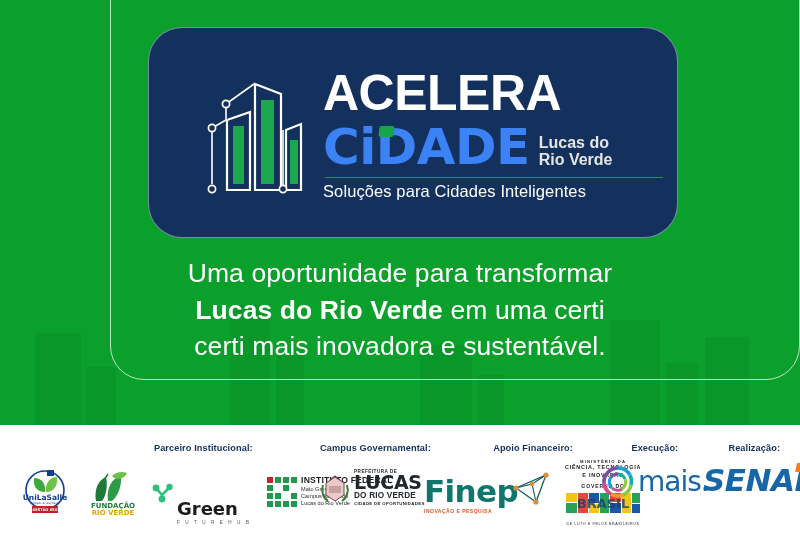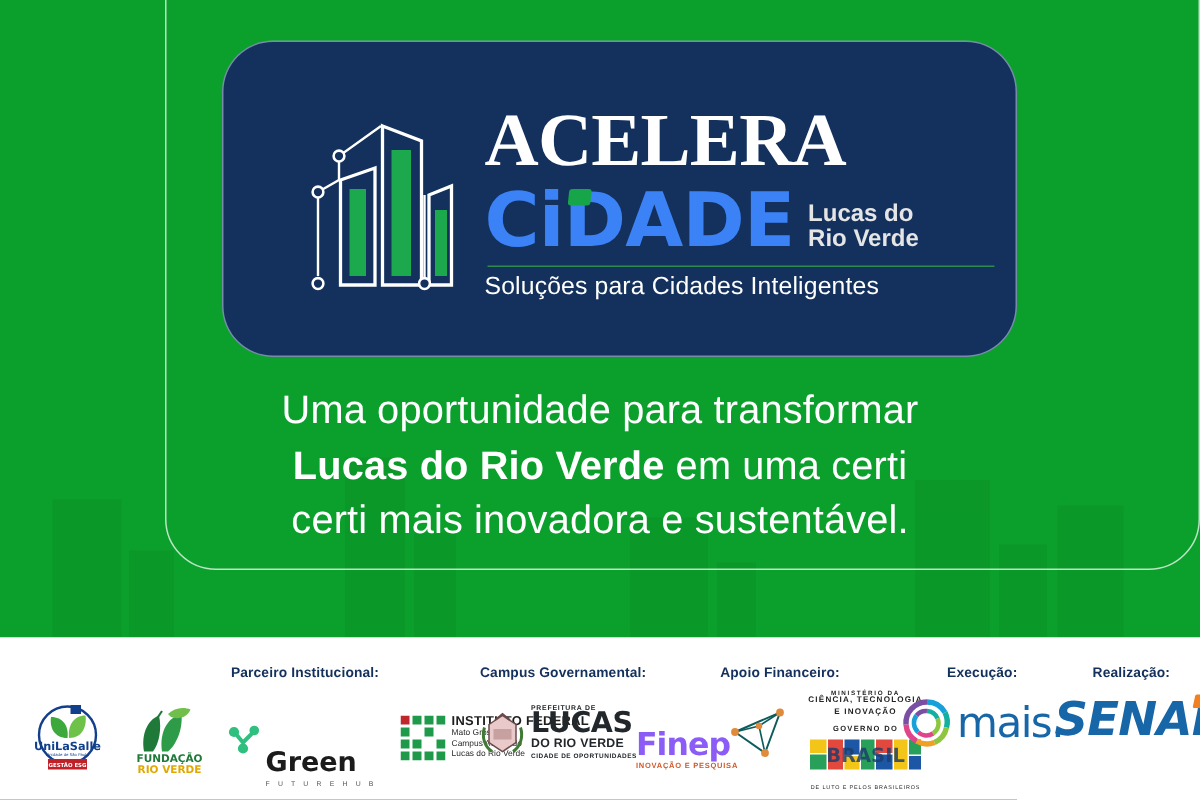--- a/index.html
+++ b/index.html
@@ -28,21 +28,21 @@
   
   .card{
     position:absolute;left:148px;top:27px;width:530px;height:211px;
     background:#13315c;border:1px solid rgba(200,215,235,.55);
     border-radius:34px;box-sizing:border-box;
     display:flex;align-items:center;
   }
   .bldg{width:118px;height:130px;margin-left:48px;flex:0 0 auto;}
   .logo-txt{margin-left:8px;flex:1 1 auto;padding-right:16px;}
   .acelera{
-    font-family:Liberation Serif, serif;font-weight:bold;
+    font-family:Liberation Sans, sans-serif;font-weight:bold;
     font-size:50px;letter-spacing:-0.5px;color:#fff;
     display:block;
   }
   .row2{display:flex;align-items:flex-end;margin-top:2px;}
   .cidade{
     position:relative;
     font-family:"DejaVu Sans", sans-serif;font-weight:bold;
     font-size:50px;letter-spacing:-0.5px;color:#3b82f6;line-height:.95;
     white-space:nowrap;
   }
@@ -102,21 +102,21 @@
   .pref-txt{margin-left:4px;}
   .pf-top{font-size:4.6px;font-weight:bold;color:#21272b;letter-spacing:.5px;}
   .pf-big{font-size:19px;font-weight:bold;color:#21272b;line-height:.92;
           font-family:"DejaVu Sans",sans-serif;letter-spacing:-.3px;}
   .pf-mid{font-size:8.2px;font-weight:bold;color:#21272b;letter-spacing:.2px;}
   .pf-bot{font-size:4.3px;font-weight:bold;color:#21272b;letter-spacing:.35px;margin-top:1px;}
 
   
   .finep{display:flex;align-items:flex-end;}
   .fp-txt{}
-  .fp-main{font-size:21px;font-weight:bold;color:#8b5cf6;line-height:.9;
+  .fp-main{font-size:31px;font-weight:bold;color:#0f766e;line-height:.9;
            font-family:"DejaVu Sans",sans-serif;letter-spacing:-.6px;}
   .fp-sub{font-size:5px;font-weight:bold;color:#d1582a;letter-spacing:.5px;margin-top:2px;}
   .fp-ico{width:38px;height:36px;margin-left:-6px;margin-bottom:6px;}
 
   
   .minis{text-align:center;}
   .mn-1{font-size:4.2px;color:#222;letter-spacing:1.1px;font-weight:bold;}
   .mn-2{font-size:5.4px;color:#222;letter-spacing:.8px;font-weight:bold;line-height:1.4;}
   .mn-3{font-size:5px;color:#222;letter-spacing:.9px;font-weight:bold;margin-top:4px;}
   .mn-4{font-size:3.6px;color:#222;letter-spacing:.6px;margin-top:2px;}

